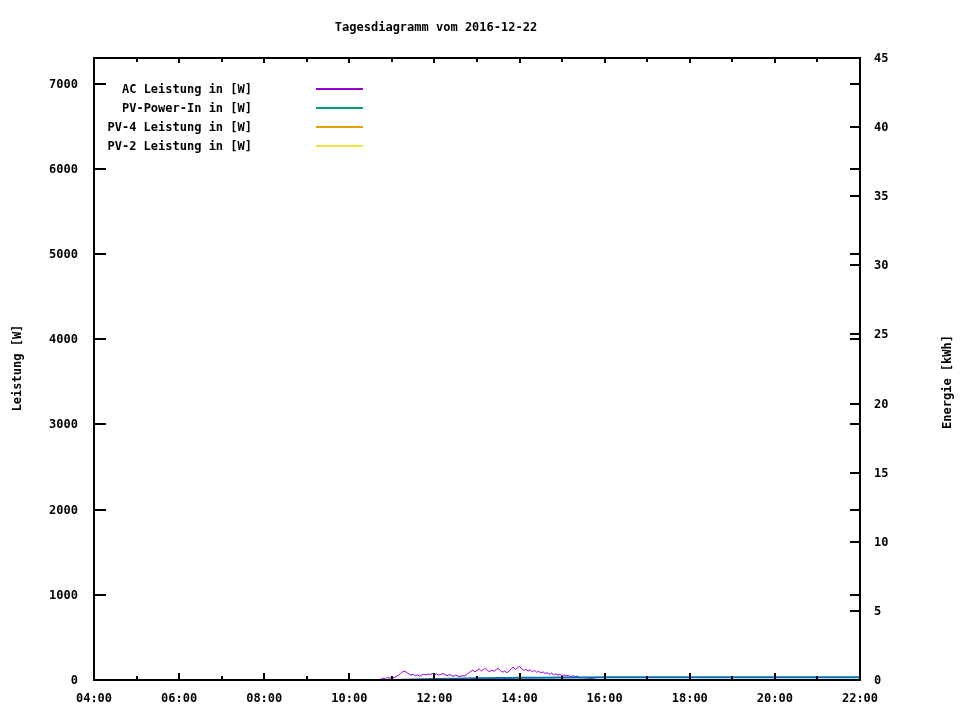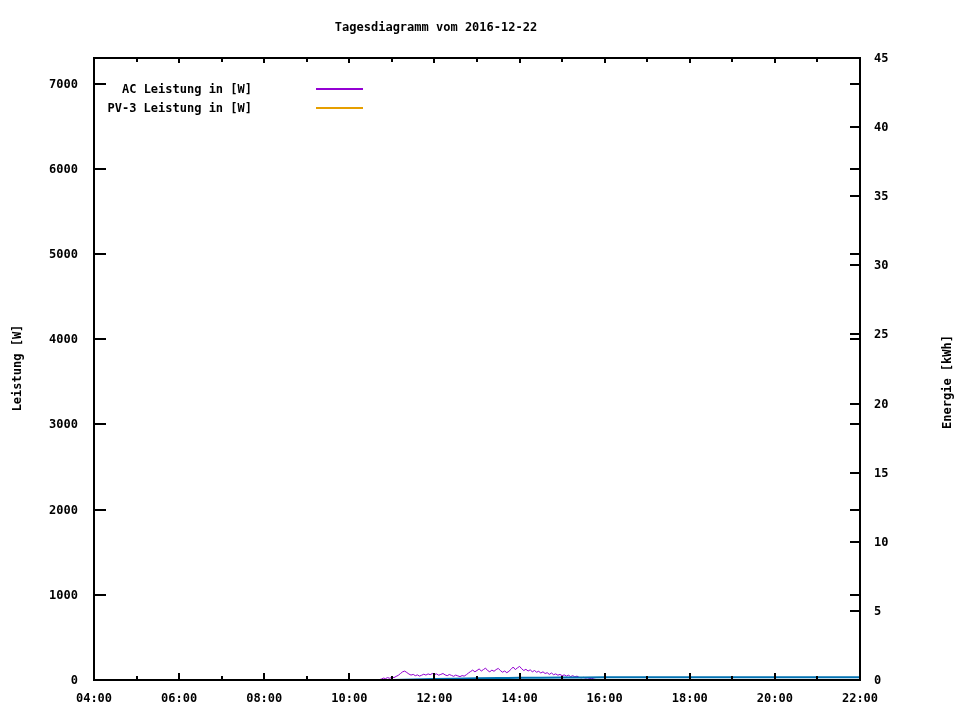--- a/index.html
+++ b/index.html
@@ -133,18 +133,26 @@
       <text x="874" y="58" text-anchor="start" dominant-baseline="central">45</text>
       <rect x="94" y="58" width="766" height="622" fill="none" stroke="#000000" stroke-width="2" shape-rendering="crispEdges"></rect>
     </svg>
 
   <div class="legend" id="legend">
       <div class="legend-row">
         <span class="legend-label">AC Leistung in [W]</span>
         <span class="legend-sample" style="background: rgb(148, 0, 211);"></span>
       </div>
       <div class="legend-row">
-        <span class="legend-label">PV-3 Leistung in [W]</span>
+        <span class="legend-label">PV-Power-In in [W]</span>
+        <span class="legend-sample" style="background: rgb(0, 158, 115);"></span>
+      </div>
+      <div class="legend-row">
+        <span class="legend-label">PV-4 Leistung in [W]</span>
         <span class="legend-sample" style="background: rgb(230, 159, 0);"></span>
+      </div>
+      <div class="legend-row">
+        <span class="legend-label">PV-2 Leistung in [W]</span>
+        <span class="legend-sample" style="background: rgb(240, 228, 66);"></span>
       </div>
     </div>
 
 </div>
 
 </body></html>

